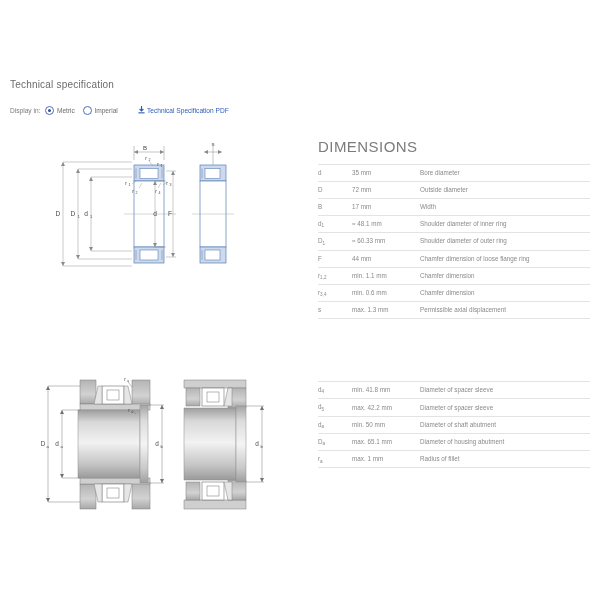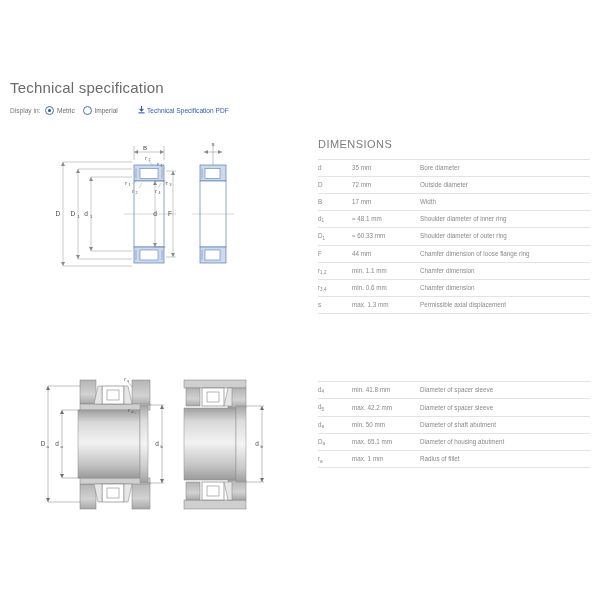--- a/index.html
+++ b/index.html
@@ -9,21 +9,21 @@
     font-family:"Liberation Sans", sans-serif;
     color:#6e6e6e;
     overflow:hidden;
     position:relative;
   }
   .page{position:absolute;inset:0;}
 
   
   .hdr-title{
     position:absolute;left:10px;top:79px;
-    font-size:15px;font-weight:400;color:#6b6b6b;
+    font-size:10px;font-weight:400;color:#6b6b6b;
     letter-spacing:.2px;
   }
   .hdr-controls{
     position:absolute;left:10px;top:106px;
     display:flex;align-items:center;font-size:6.6px;color:#7a7a7a;
   }
   .ctrl-label{margin-right:5px;}
   .radio-wrap{display:flex;align-items:center;margin-right:8px;cursor:pointer;}
   .radio{
     width:7px;height:7px;border:1px solid #4a6fb5;border-radius:50%;
@@ -37,21 +37,21 @@
   .pdf-link{
     position:absolute;left:138px;top:106px;
     display:flex;align-items:center;font-size:6.6px;
     color:#2f5bb7;text-decoration:none;cursor:pointer;
   }
   .pdf-link .dl{margin-right:2px;display:block;}
 
   
   .sect{position:absolute;left:318px;width:272px;}
   .sect-title{
-    font-size:11px;color:#7c7c7c;letter-spacing:.45px;font-weight:400;
+    font-size:15px;color:#7c7c7c;letter-spacing:.45px;font-weight:400;
     padding-bottom:9px;
   }
   table.spec{border-collapse:collapse;width:272px;table-layout:fixed;}
   table.spec td{
     border-top:1px solid #e3e3e3;
     font-size:6.3px;color:#8a8a8a;
     padding:5.1px 0 4.6px 0;
     vertical-align:middle;
     line-height:1;
   }

